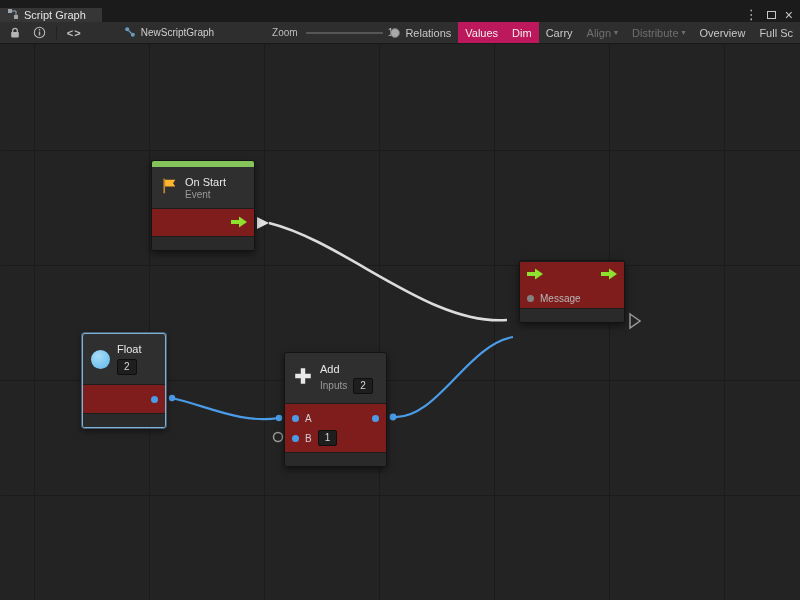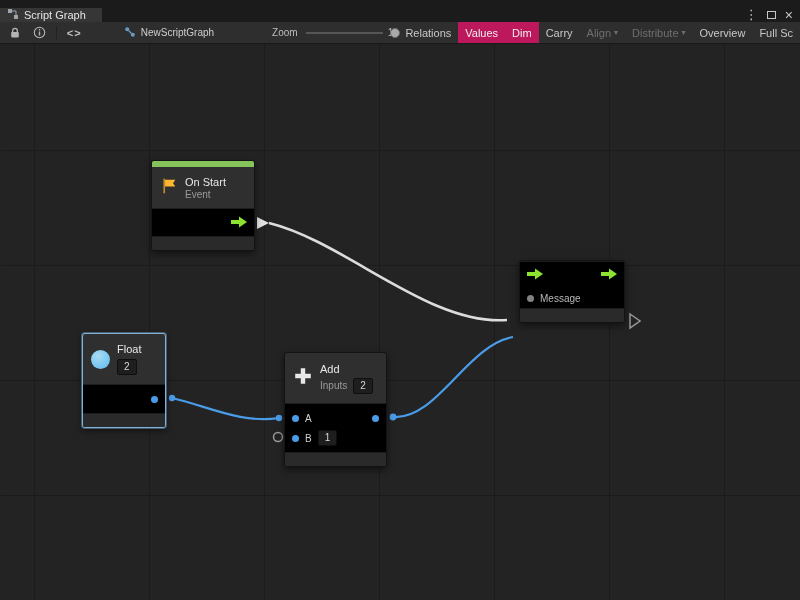--- a/index.html
+++ b/index.html
@@ -50,21 +50,21 @@
   .wires { position:absolute; top:0; left:0; width:800px; height:556px; }
 
   
   .node { position:absolute; background:#2f2f2f; border:1px solid #131313;
     border-radius:3px; box-shadow:0 3px 7px rgba(0,0,0,.5); color:#e2e2e2; }
   .node.selected { border-color:#7fb2d9; box-shadow:0 0 0 1px rgba(127,178,217,.45), 0 3px 7px rgba(0,0,0,.5); }
   .accent { height:6px; background:#84c45a; border-radius:2px 2px 0 0; }
   .nhead { display:flex; align-items:center; gap:7px; padding:0 8px; }
   .ntitle { font-size:11px; color:#e8e8e8; line-height:13px; }
   .nsub { font-size:10px; color:#9a9a9a; line-height:11px; }
-  .nports { background:#000000; border-top:1px solid #1d1d1d; border-bottom:1px solid #1d1d1d; }
+  .nports { background:#7f1d1d; border-top:1px solid #1d1d1d; border-bottom:1px solid #1d1d1d; }
   .prow { display:flex; align-items:center; gap:6px; padding:0 7px; }
   .plabel { font-size:10px; color:#cfcfcf; }
   .spacer { flex:1; }
   .nfoot { height:13px; background:#2a2a2a; border-radius:0 0 2px 2px; }
   .dot { width:7px; height:7px; border-radius:50%; background:#4a9ce8; flex:0 0 auto; }
   .dot.gray { background:#828282; }
   .valuebox { background:#1e1e1e; border:1px solid #0e0e0e; border-radius:2px;
     color:#d8d8d8; font-size:10px; padding:1px 6px; line-height:12px; display:inline-block; }
   .float-circle { width:19px; height:19px; border-radius:50%;
     background:radial-gradient(circle at 38% 32%, #a9dcf6, #5cb8ee); flex:0 0 auto; }

